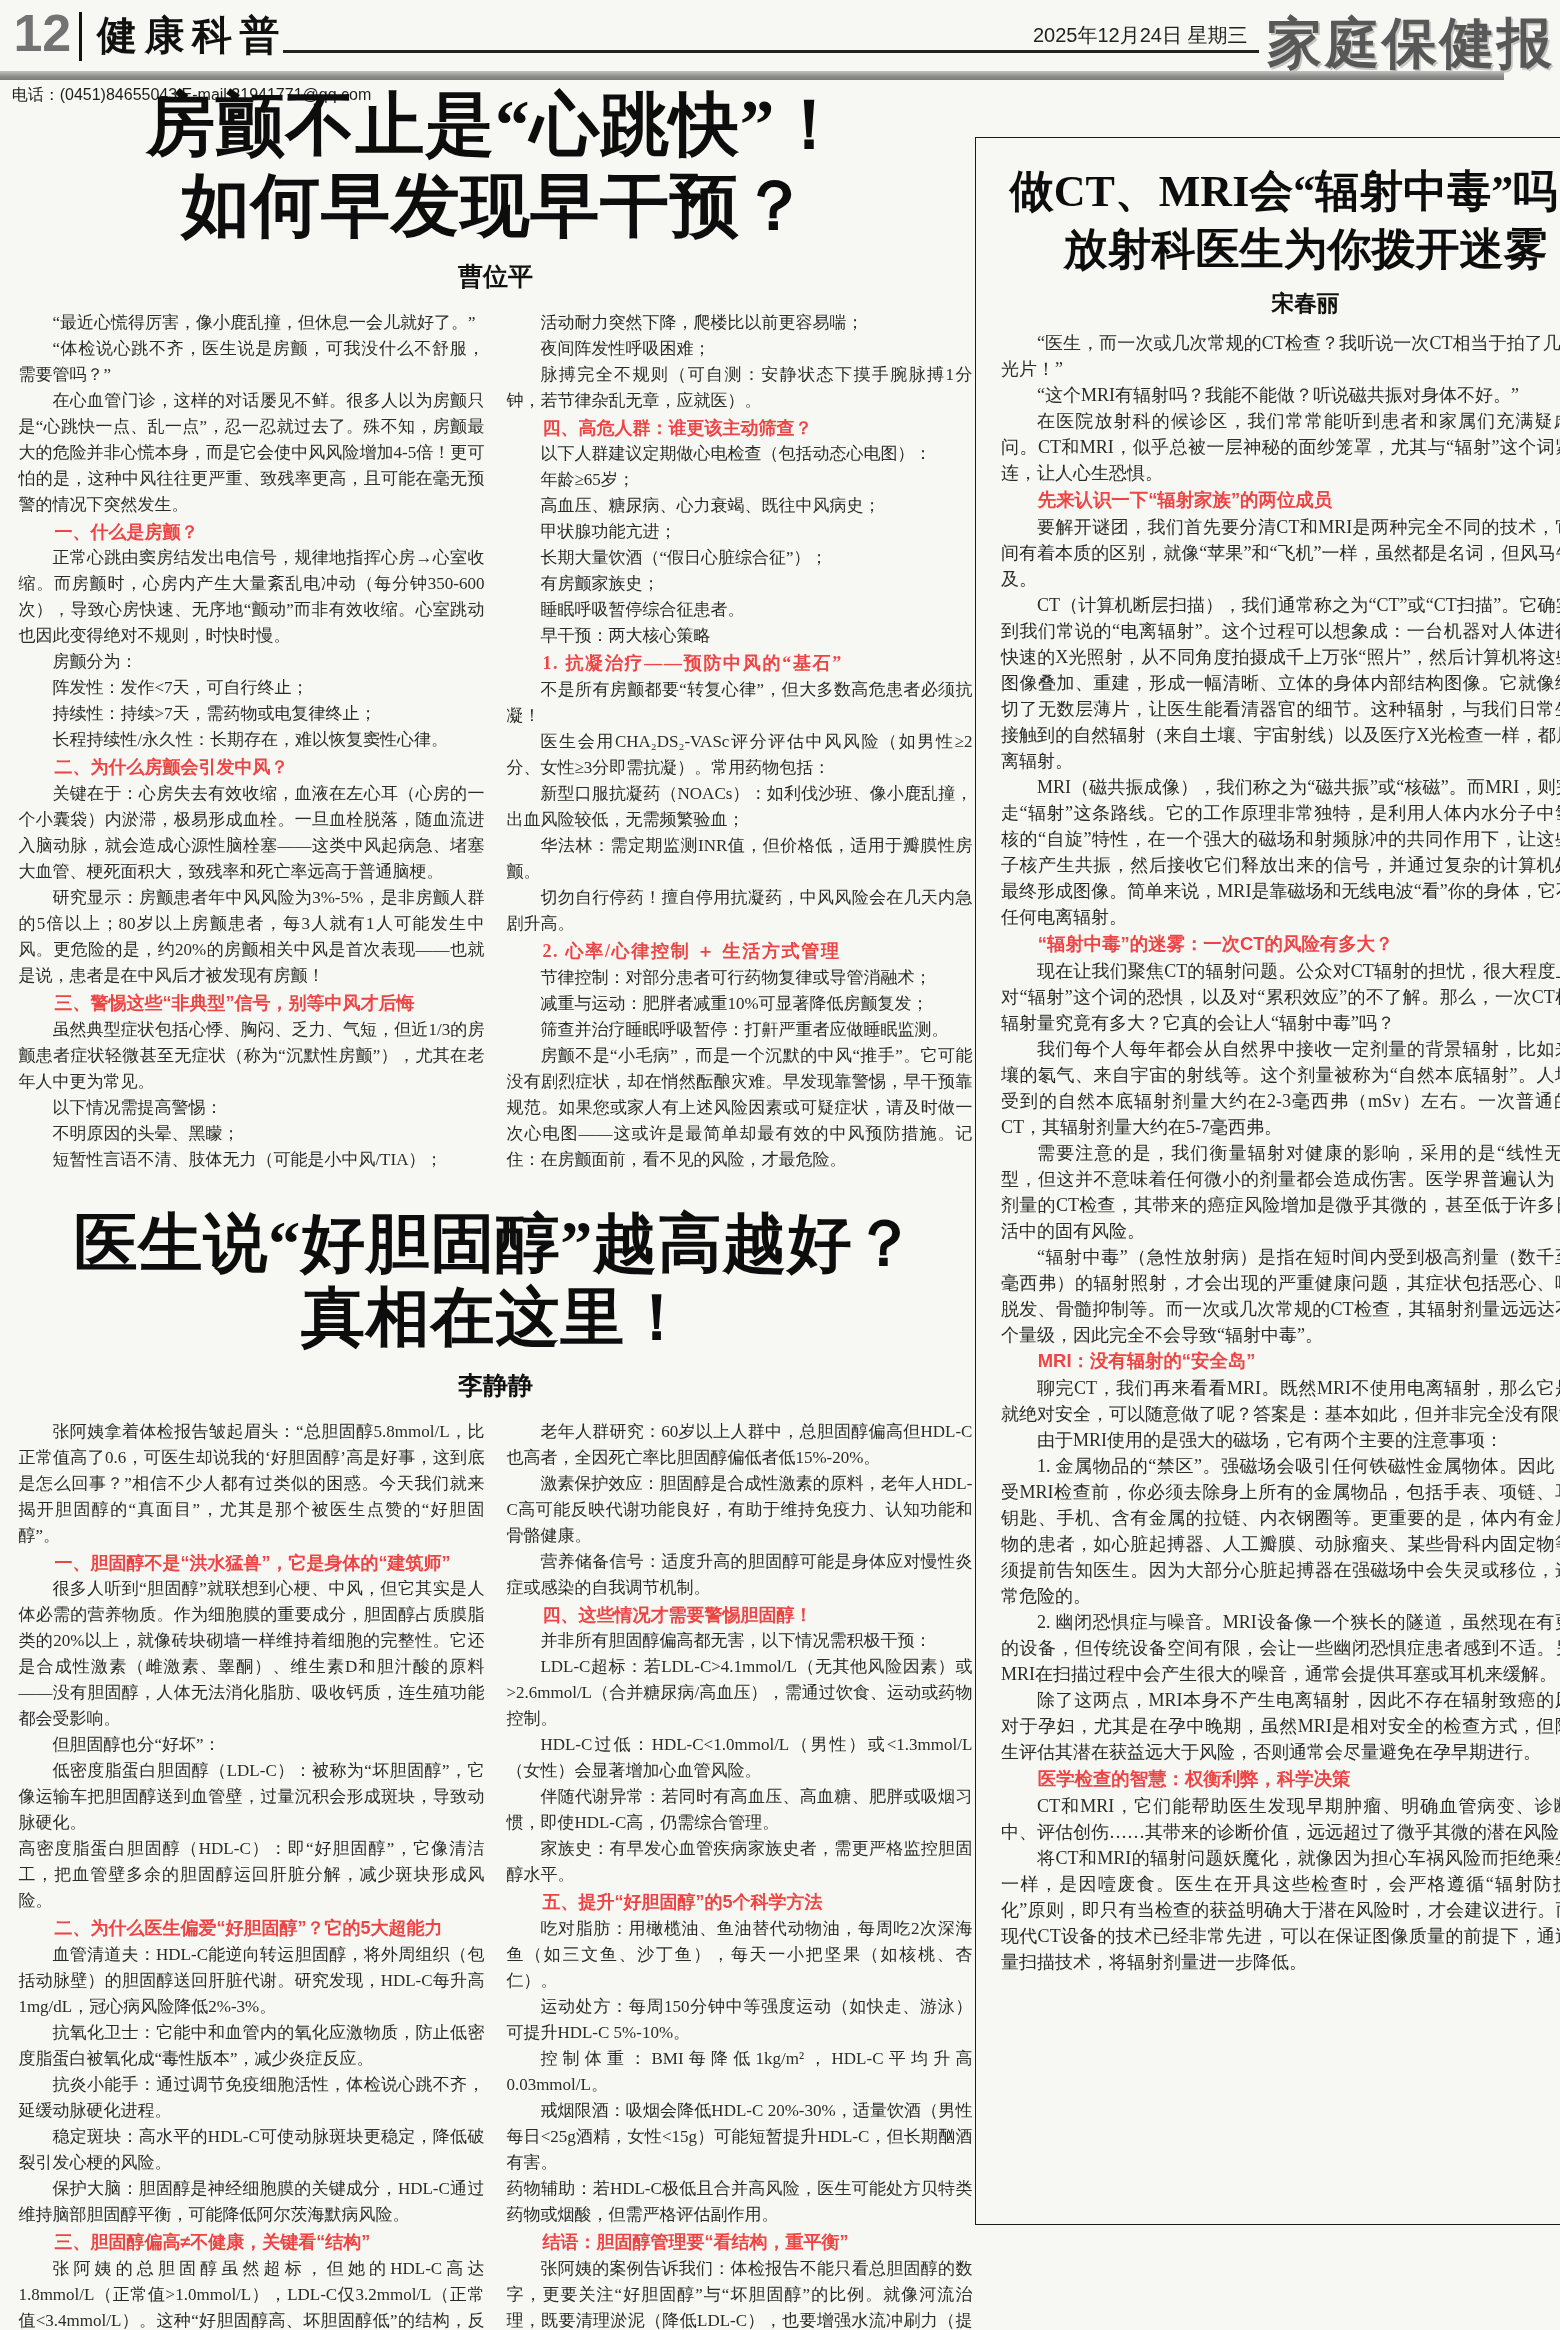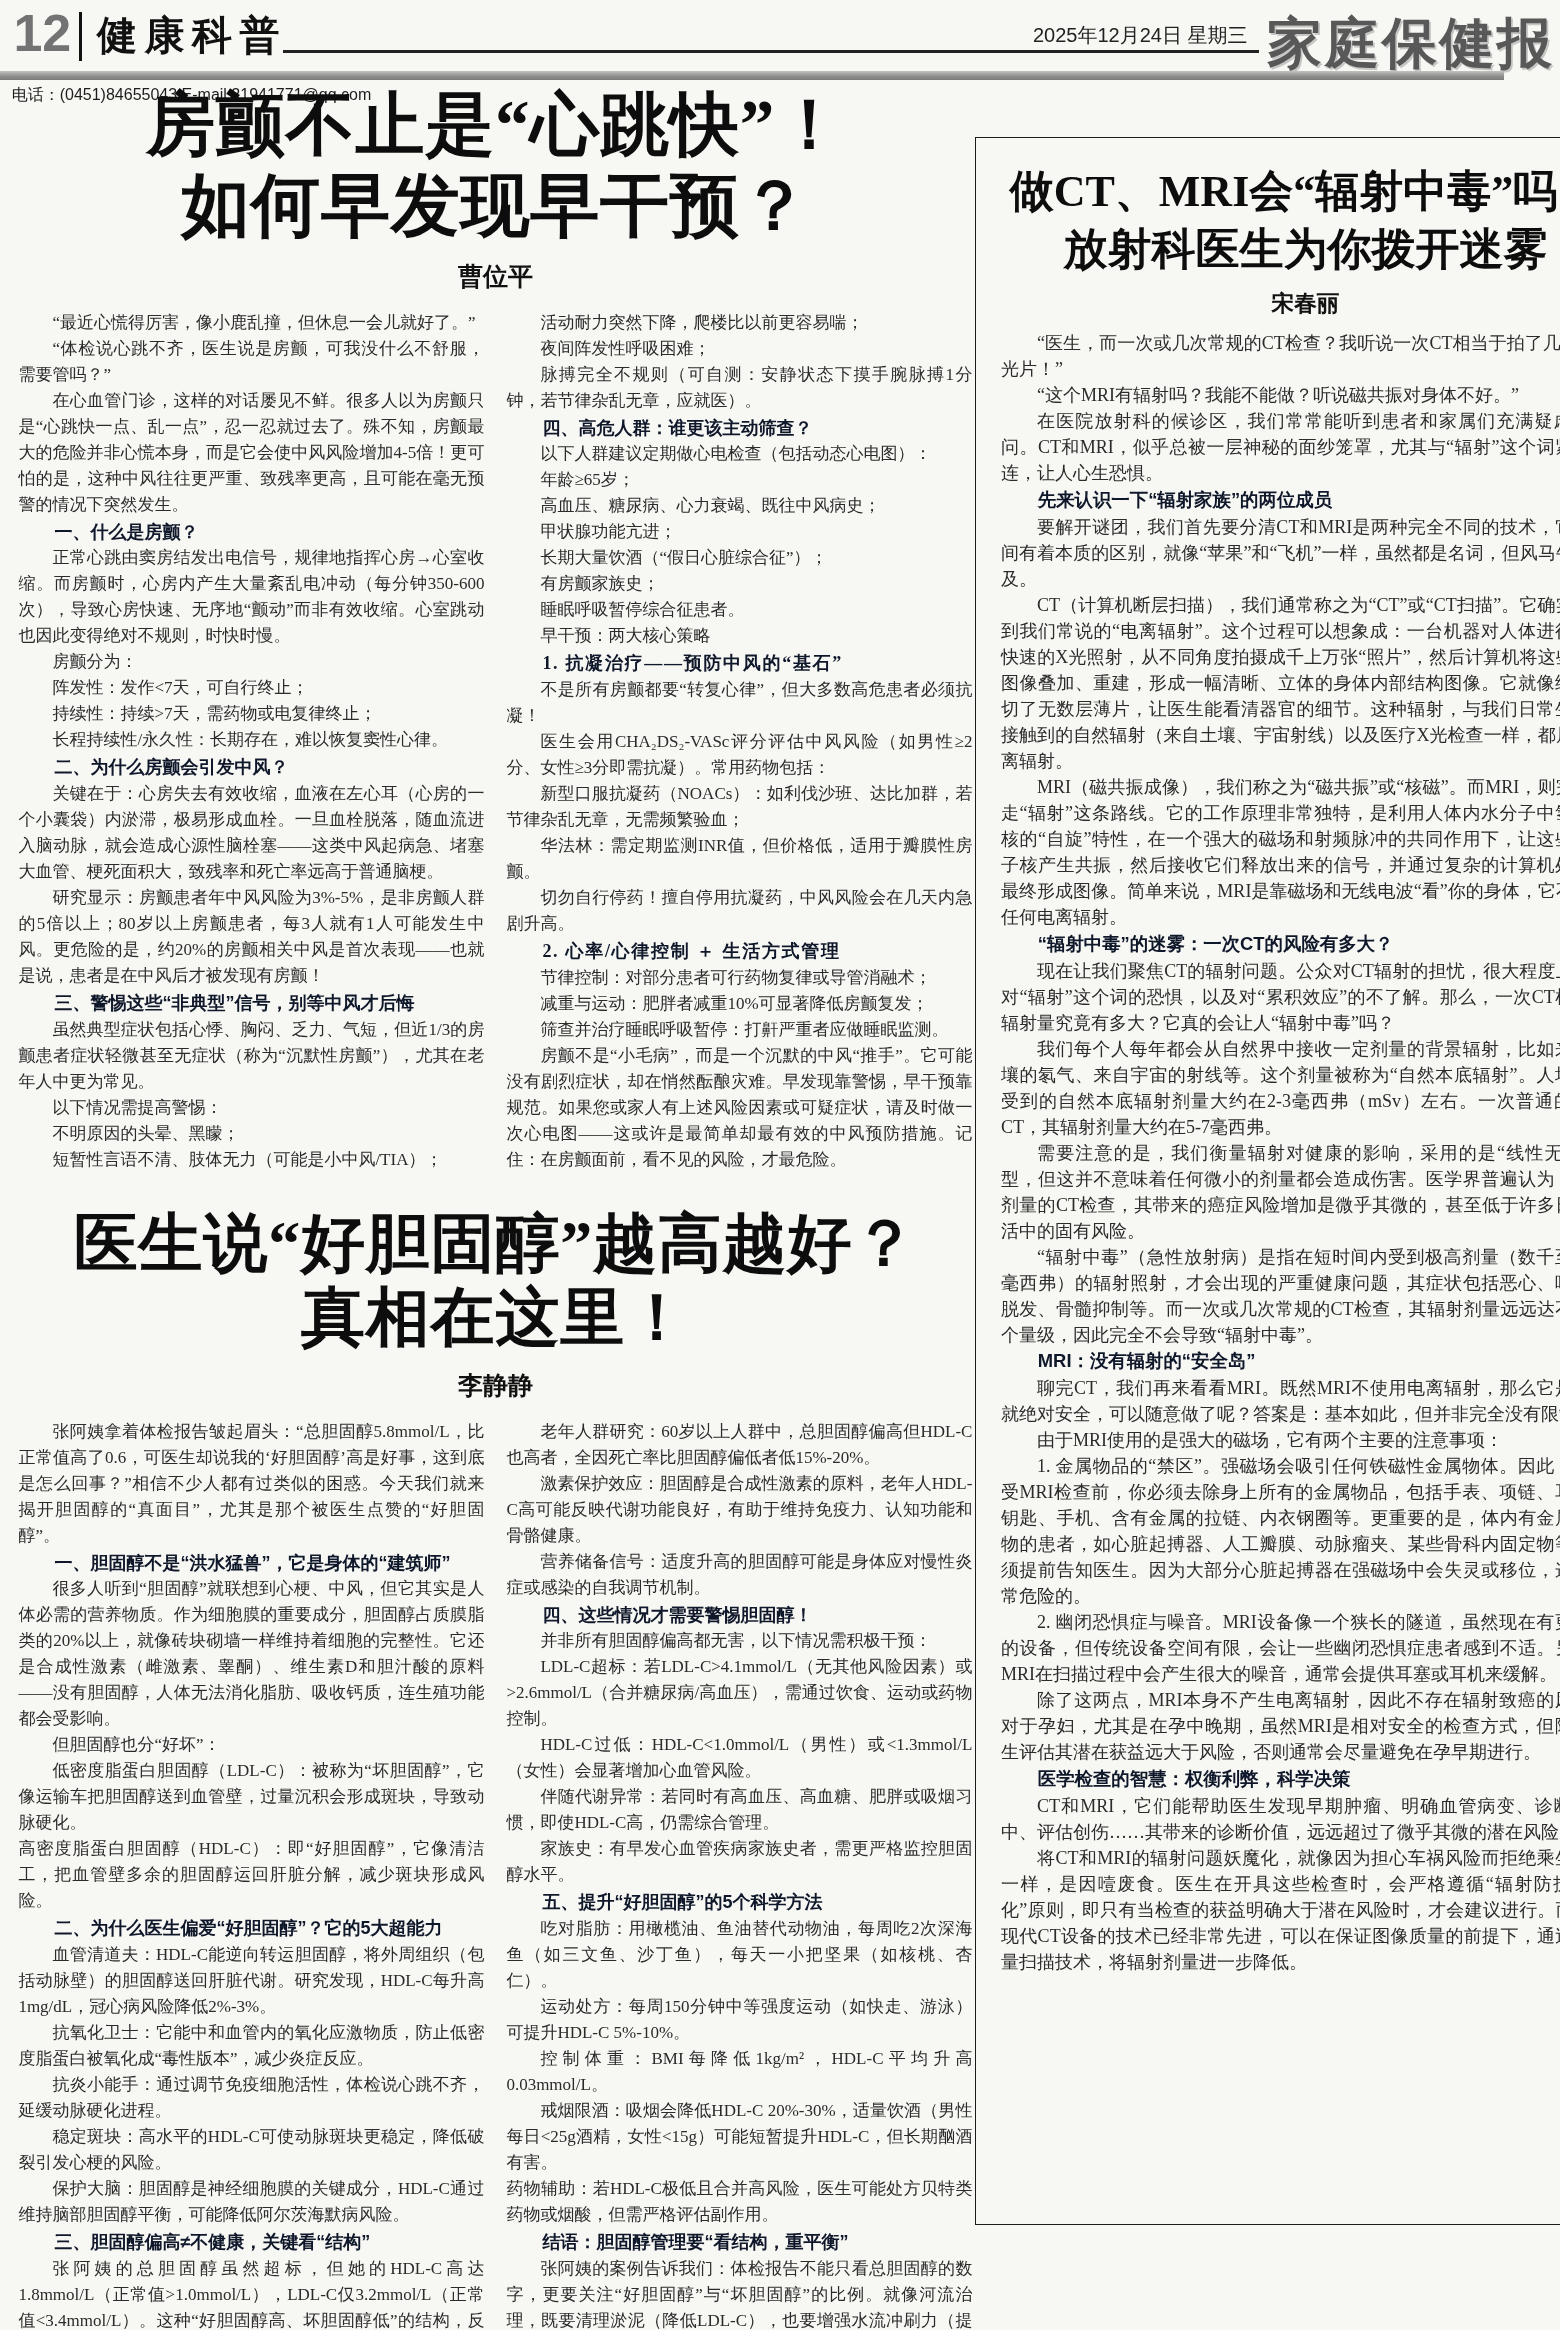--- a/index.html
+++ b/index.html
@@ -36,21 +36,21 @@
   #article-ct .title{font-size:44px;line-height:1.32;margin-top:1.7px;}
   .byline{text-align:center;font-family:"Liberation Sans",sans-serif;font-size:25px;
           font-weight:bold;margin:13.4px 0 5px;color:#111;}
   #article-ct .byline{font-size:22.6px;margin:8.4px 0 11.7px;}
 
   .cols{display:flex;gap:22px;margin-top:17px;}
   .col{flex:1;min-width:0;}
 
   .para{font-size:17px;line-height:26px;text-align:justify;text-indent:2em;color:#2b2b2b;}
   .para.flush{text-indent:0;}
-  .subhead{font-size:18px;line-height:26px;font-weight:bold;text-indent:2em;color:#0f172a;
+  .subhead{font-size:18px;line-height:26px;font-weight:bold;text-indent:2em;color:#ef4444;
            font-family:"Liberation Sans",sans-serif;margin:0.8px 0;}
   .subhead.kai{letter-spacing:1.7px;font-family:"Liberation Serif",serif;}
 
   #article-ct .para{font-size:18px;line-height:26px;}
   #article-ct .subhead{font-size:18.4px;line-height:26px;}
   #article-ct .blocks{margin-top:11.7px;}
 </style>
 </head>
 <body>
 
@@ -100,21 +100,21 @@
           <div class="para">年龄≥65岁；</div>
           <div class="para">高血压、糖尿病、心力衰竭、既往中风病史；</div>
           <div class="para">甲状腺功能亢进；</div>
           <div class="para">长期大量饮酒（“假日心脏综合征”）；</div>
           <div class="para">有房颤家族史；</div>
           <div class="para">睡眠呼吸暂停综合征患者。</div>
           <div class="para">早干预：两大核心策略</div>
           <div class="subhead kai">1. 抗凝治疗——预防中风的“基石”</div>
           <div class="para">不是所有房颤都要“转复心律”，但大多数高危患者必须抗凝！</div>
           <div class="para">医生会用CHA₂DS₂-VASc评分评估中风风险（如男性≥2分、女性≥3分即需抗凝）。常用药物包括：</div>
-          <div class="para">新型口服抗凝药（NOACs）：如利伐沙班、达比加群，若节律杂乱无章，无需频繁验血；</div>
+          <div class="para">新型口服抗凝药（NOACs）：如利伐沙班、像小鹿乱撞，出血风险较低，无需频繁验血；</div>
           <div class="para">华法林：需定期监测INR值，但价格低，适用于瓣膜性房颤。</div>
           <div class="para">切勿自行停药！擅自停用抗凝药，中风风险会在几天内急剧升高。</div>
           <div class="subhead kai">2. 心率/心律控制 ＋ 生活方式管理</div>
           <div class="para">节律控制：对部分患者可行药物复律或导管消融术；</div>
           <div class="para">减重与运动：肥胖者减重10%可显著降低房颤复发；</div>
           <div class="para">筛查并治疗睡眠呼吸暂停：打鼾严重者应做睡眠监测。</div>
           <div class="para">房颤不是“小毛病”，而是一个沉默的中风“推手”。它可能没有剧烈症状，却在悄然酝酿灾难。早发现靠警惕，早干预靠规范。如果您或家人有上述风险因素或可疑症状，请及时做一次心电图——这或许是最简单却最有效的中风预防措施。记住：在房颤面前，看不见的风险，才最危险。</div>
         </div>
     </div>
   </div>

